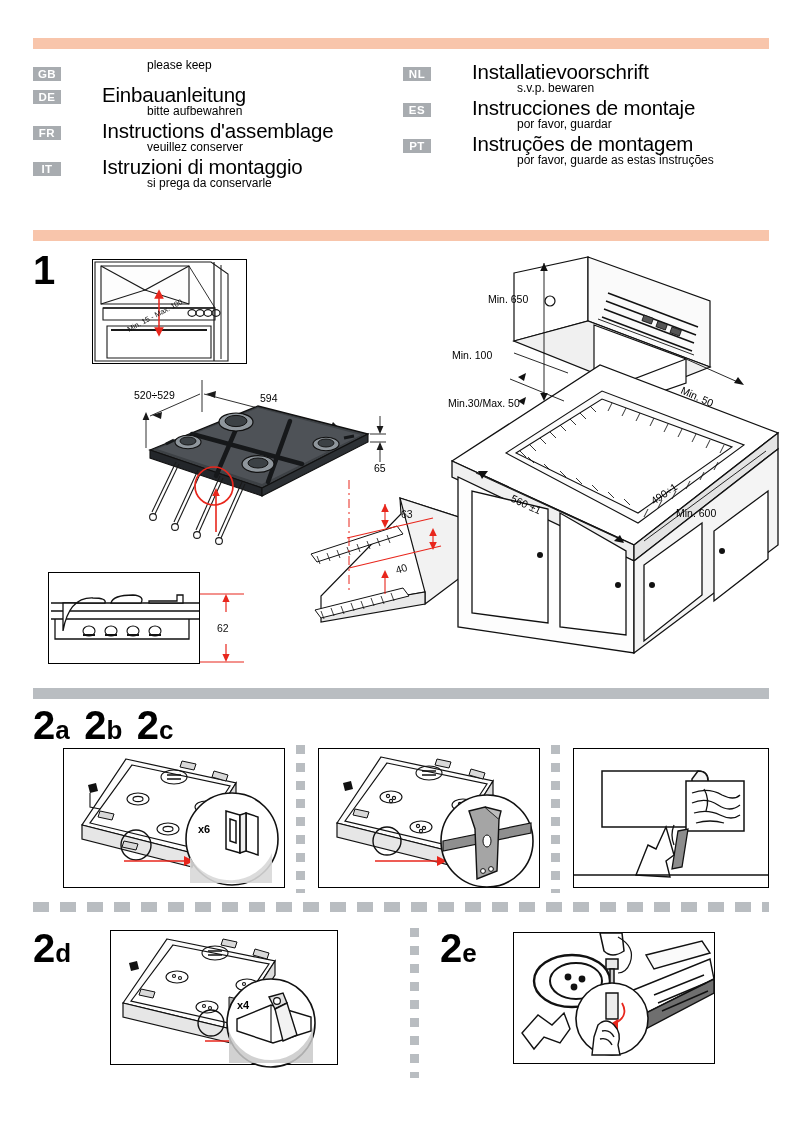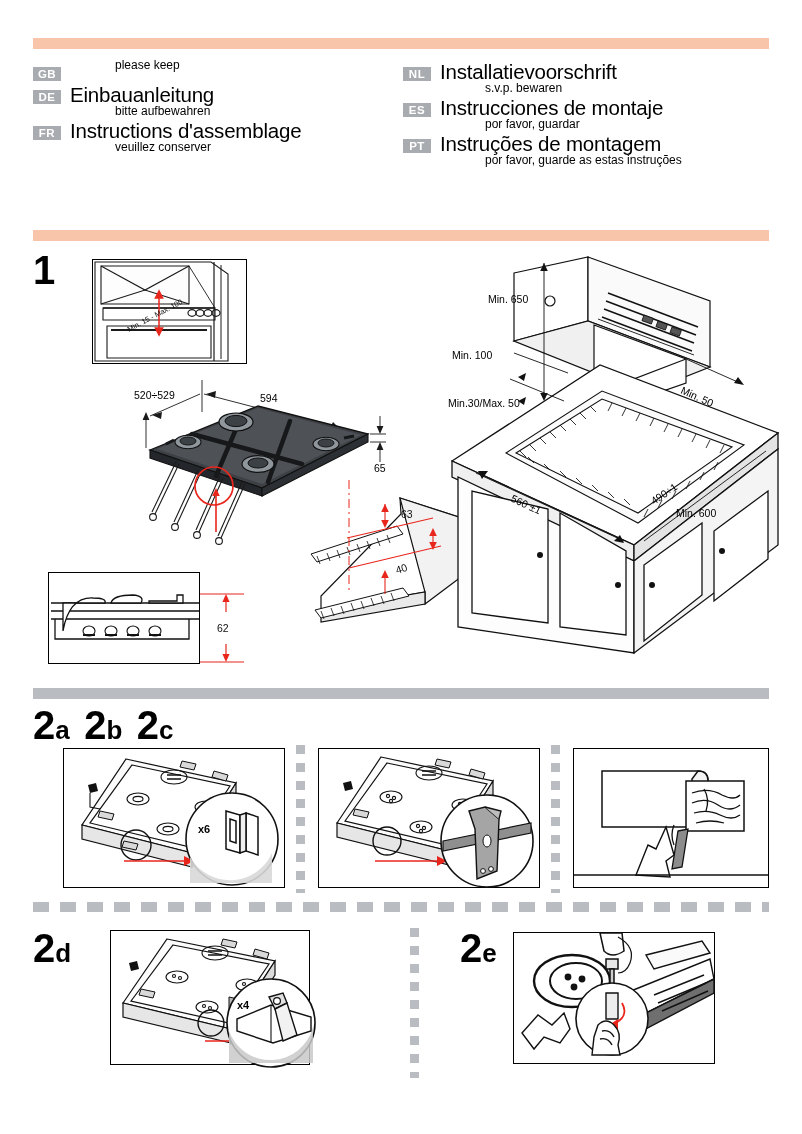--- a/index.html
+++ b/index.html
@@ -7,21 +7,21 @@
        font-family:"Liberation Sans","DejaVu Sans",sans-serif;color:#000;overflow:hidden;}
 
   .band{position:absolute;left:33px;width:736px;height:11px;}
   .band-peach{background:#f8c5ab;}
   .band-gray{background:#b9bdc1;}
 
   
   .lang-wrap{position:absolute;left:33px;top:60px;width:740px;
              display:flex;gap:0;}
   .lang-col{width:370px;}
-  .lang-row{display:flex;align-items:flex-start;margin-bottom:2px;}
+  .lang-row{display:flex;align-items:flex-start;margin-bottom:2px;gap:32px;}
   .lang-code{width:28px;height:14px;background:#a8acb0;color:#fff;
              font-size:11.5px;font-weight:bold;letter-spacing:.5px;
              text-align:center;line-height:14px;margin-top:7px;margin-right:9px;
              flex:none;}
   .lang-txt{line-height:1;}
   .lang-title{font-size:20.5px;line-height:23px;letter-spacing:-.2px;white-space:nowrap;}
   .lang-sub{font-size:12px;line-height:11px;padding-left:45px;}
 
   
   .stepnum{position:absolute;font-weight:bold;line-height:1;}
@@ -57,20 +57,27 @@
       <div class="lang-txt">
         <div class="lang-title">Einbauanleitung</div>
         <div class="lang-sub">bitte aufbewahren</div>
       </div>
     </div>
     <div class="lang-row">
       <div class="lang-code">FR</div>
       <div class="lang-txt">
         <div class="lang-title">Instructions d'assemblage</div>
         <div class="lang-sub">veuillez conserver</div>
+      </div>
+    </div>
+    <div class="lang-row">
+      <div class="lang-code">IT</div>
+      <div class="lang-txt">
+        <div class="lang-title">Istruzioni di montaggio</div>
+        <div class="lang-sub">si prega da conservarle</div>
       </div>
     </div>
   </div>
 
   <div class="lang-col">
     <div class="lang-row">
       <div class="lang-code">NL</div>
       <div class="lang-txt">
         <div class="lang-title">Installatievoorschrift</div>
         <div class="lang-sub">s.v.p. bewaren</div>
@@ -552,21 +559,21 @@
     <line x1="0" y1="126" x2="194" y2="126" stroke="#111" stroke-width="1.4"></line>
   </svg>
 </div>
 
 <div class="dashh" style="left:33px;top:902px;width:736px;"></div>
 
 <div class="stepnum" style="left:33px;top:928px;text-align:right;">
   <span class="big">2</span><span class="sml">d</span>
 </div>
 
-<div class="panel" style="left:110px;top:930px;width:200px;height:135px;">
+<div class="panel" style="left:110px;top:930px;width:228px;height:135px;">
   <svg width="198" height="133" viewBox="0 0 198 133">
     <g fill="#fff" stroke="#111" stroke-width="1.2">
       <path d="M56 8 L164 30 L120 98 L12 72 Z" fill="#fcfcfc"></path>
       <path d="M12 72 L12 86 L120 112 L120 98 Z" fill="#e6e6e6"></path>
       <path d="M120 98 L120 112 L164 44 L164 30 Z" fill="#dcdcdc"></path>
       <path d="M62 14 L158 33 L118 92 L20 70 Z" fill="#fff"></path>
     </g>
     <g fill="none" stroke="#111" stroke-width="1.1">
       <ellipse cx="66" cy="46" rx="11" ry="6"></ellipse>
       <circle cx="63" cy="45" r="1.5"></circle>
@@ -612,21 +619,21 @@
       <path d="M158 66 L172 62 L176 72 L164 78 Z"></path>
       <path d="M164 78 L176 72 L186 104 L172 110 Z" fill="#f2f2f2"></path>
     </g>
     <circle cx="166" cy="70" r="3.4" fill="#fff" stroke="#111" stroke-width="1.2"></circle>
     <text x="126" y="78" font-size="11" font-weight="bold" font-family="Liberation Sans, sans-serif">x4</text>
   </svg>
 </div>
 
 <div class="dashv" style="left:410px;top:928px;height:150px;"></div>
 
-<div class="stepnum" style="left:460px;top:928px;text-align:center;">
+<div class="stepnum" style="left:440px;top:928px;text-align:center;">
   <span class="big">2</span><span class="sml">e</span>
 </div>
 
 <div class="panel" style="left:513px;top:932px;width:202px;height:132px;">
   <svg width="200" height="130" viewBox="0 0 200 130">
 
     <g fill="#fff" stroke="#111" stroke-width="1.4">
       <path d="M132 22 L188 8 L196 20 L140 36 Z" fill="#fafafa"></path>
       <path d="M112 60 L196 26 L200 46 L120 86 Z" fill="#fff"></path>
       <path d="M120 86 L200 46 L200 60 L124 100 Z" fill="#6f6f6f"></path>

